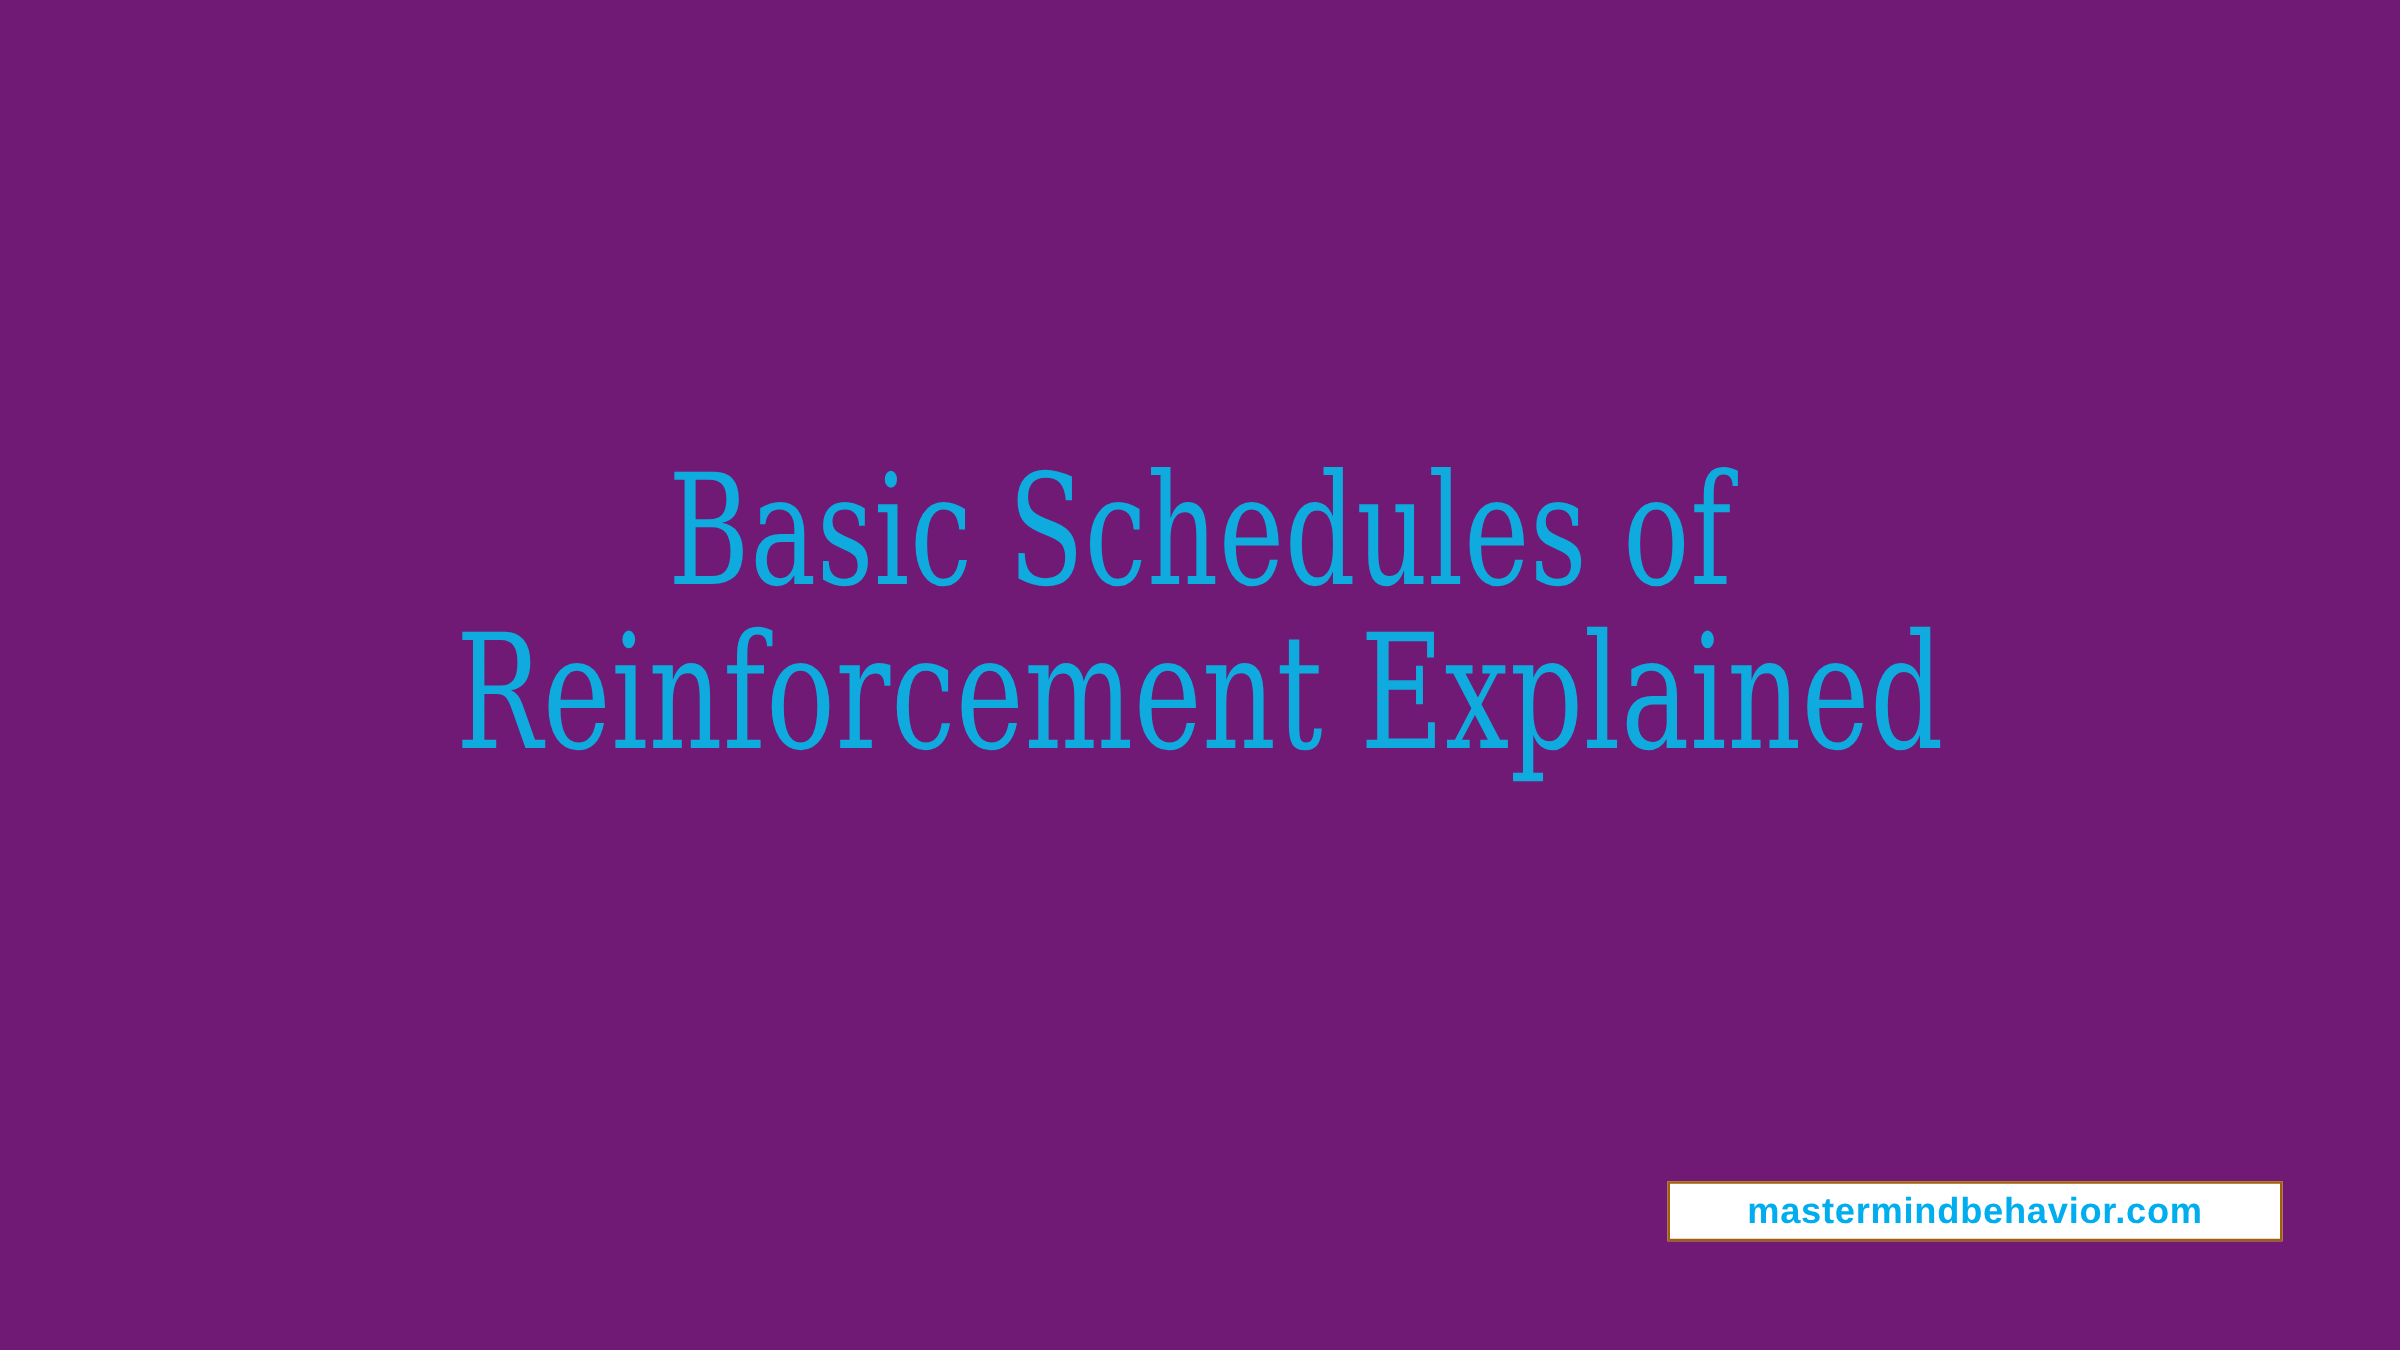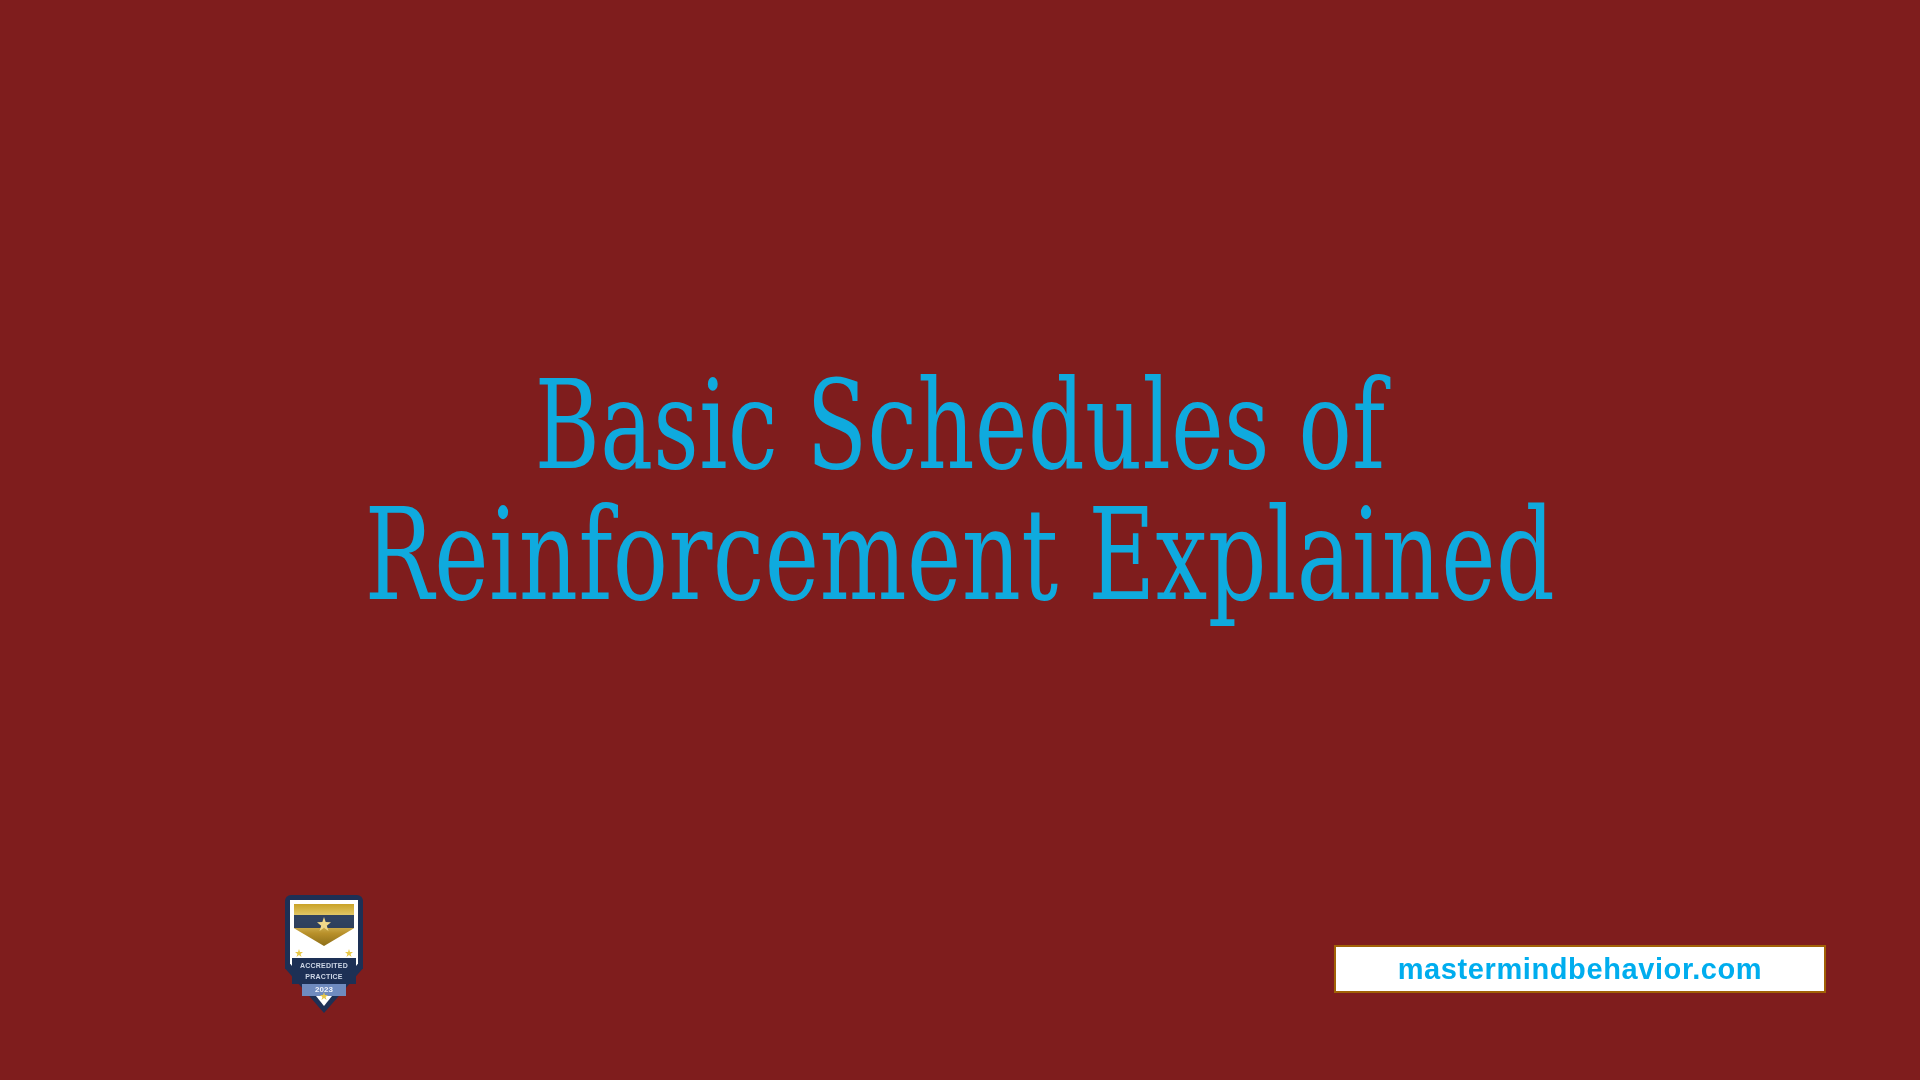--- a/index.html
+++ b/index.html
@@ -11,21 +11,21 @@
     height: 1080px;
     background: #ffffff;
     font-family: "Liberation Sans", sans-serif;
     overflow: hidden;
   }
 
   .slide {
     position: relative;
     width: 1920px;
     height: 1080px;
-    background: #7f1d1d;
+    background: #701a75;
   }
 
   
   .title-block {
     position: absolute;
     left: 0;
     top: 368px;
     width: 1920px;
     text-align: center;
     user-select: none;
@@ -183,34 +183,18 @@
 </head>
 <body>
 
 <div class="slide">
 
   <div class="title-block">
     <div class="title-line line-1">Basic Schedules of</div>
     <div class="title-line line-2">Reinforcement Explained</div>
   </div>
 
-  <div class="accred-badge">
-    <div class="shield-outer"></div>
-    <div class="shield-inner"></div>
-    <div class="crest">
-      <div class="crest-band"></div>
-    </div>
-    <div class="crest-emblem"></div>
-    <div class="star left"></div>
-    <div class="star right"></div>
-    <div class="accred-text-band">
-      <div>ACCREDITED</div>
-      <div>PRACTICE</div>
-    </div>
-    <div class="accred-year-band">2023</div>
-    <div class="star bottom"></div>
-  </div>
 
   <div class="site-badge">
     <span class="site-badge-text">mastermindbehavior.com</span>
   </div>
 
 </div>
 
 </body></html>

